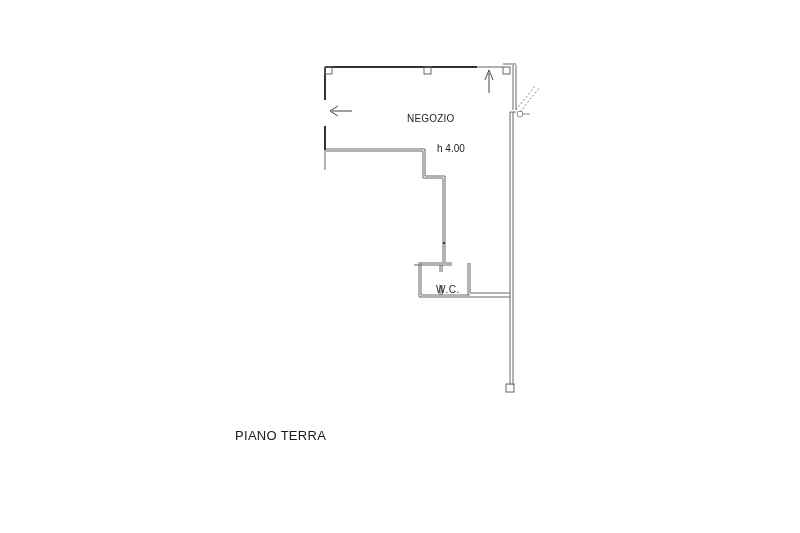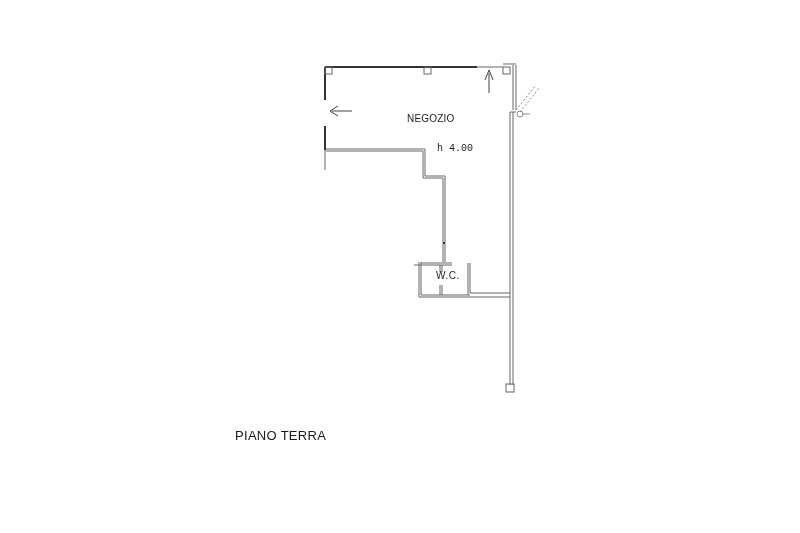--- a/index.html
+++ b/index.html
@@ -1,21 +1,21 @@
 <!DOCTYPE html>
 <html><head>
   <meta charset="utf-8">
   <style>
     html, body { margin: 0; padding: 0; background: #ffffff; }
     body { width: 800px; height: 533px; position: relative; overflow: hidden; font-family: "Liberation Sans", sans-serif; }
     #plan { position: absolute; left: 0; top: 0; width: 800px; height: 533px; }
     .lbl { position: absolute; color: #222; white-space: nowrap; }
     .room-negozio { left: 407px; top: 113px; font-size: 10px; letter-spacing: 0.2px; }
-    .room-height { left: 437px; top: 143px; font-size: 10px; font-family: Liberation Mono, monospace; }
-    .room-wc { left: 436px; top: 270px; font-size: 10px; letter-spacing: 0.5px; }
+    .room-height { left: 437px; top: 143px; font-size: 10px; }
+    .room-wc { left: 436px; top: 284px; font-size: 10px; letter-spacing: 0.5px; }
     .plan-title { left: 235px; top: 428px; font-size: 13px; color: #1a1a1a; letter-spacing: 0.3px; }
   </style>
 </head>
 <body>
 
 <svg id="plan" viewBox="0 0 800 533" xmlns="http://www.w3.org/2000/svg">
   <g fill="none" stroke="#666" stroke-width="1">
 
     <g>
 

